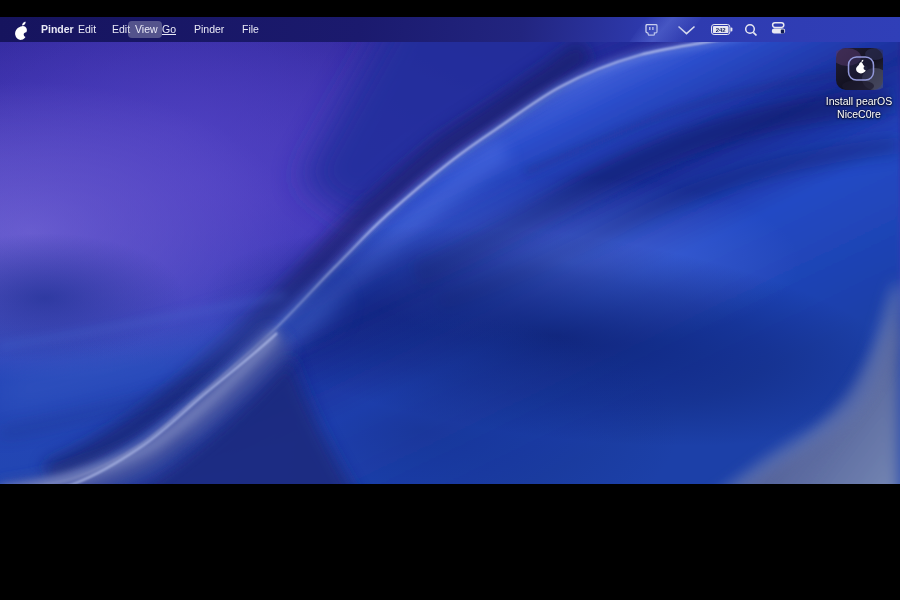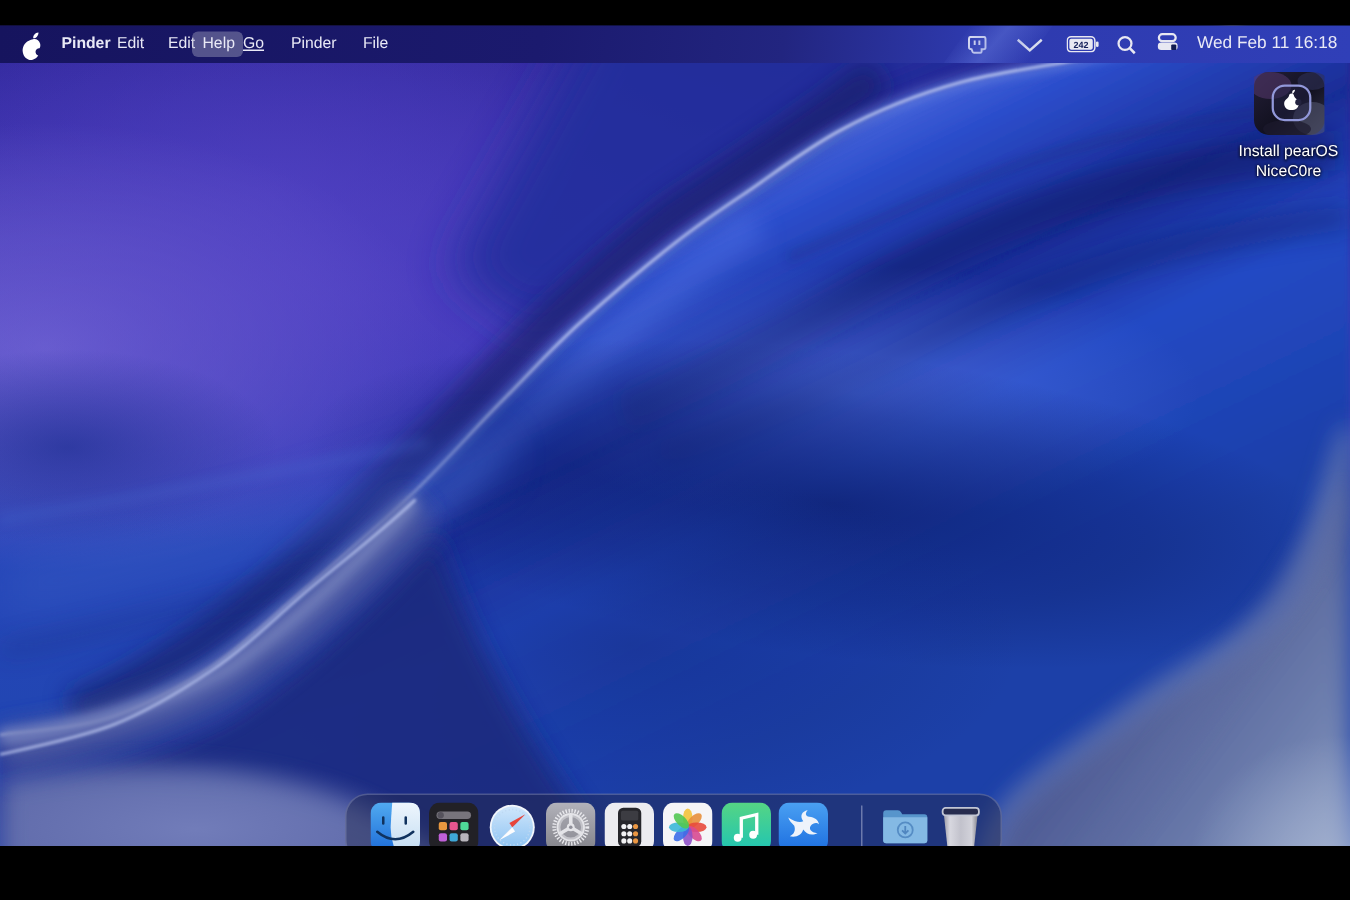--- a/index.html
+++ b/index.html
@@ -1,16 +1,16 @@
 <!DOCTYPE html>
 <html><head>
 <meta charset="utf-8">
 <style>
 html,body{margin:0;padding:0;background:#000;}
-#screen{position:relative;width:900px;height:564px;overflow:hidden;background:#000;font-family:"Liberation Sans",sans-serif;}
+#screen{position:relative;width:900px;height:484px;overflow:hidden;background:#000;font-family:"Liberation Sans",sans-serif;}
 #wall{position:absolute;left:0;top:0;}
 #topbar{position:absolute;left:0;top:0;width:900px;height:17px;background:#000;z-index:6;}
 #botbar{position:absolute;left:0;top:584px;width:900px;height:16px;background:#000;z-index:6;}
 #menubar{position:absolute;left:0;top:17px;width:900px;height:25px;background:linear-gradient(97deg,#16145e 0%,#1b1a6e 40%,#222580 58%,#2e3aae 72%,#303fb8 100%);z-index:5;color:#e9e9f6;font-size:10.5px;}
 .mi{position:absolute;top:0;height:25px;line-height:25px;}
 #dock{position:absolute;left:230px;top:529px;width:438px;height:46px;background:rgba(36,42,80,0.48);border:1px solid rgba(150,158,200,0.38);border-radius:15px;box-sizing:border-box;z-index:5;}
 .dicon{position:absolute;top:535px;width:33px;height:33px;z-index:6;}
 #deskicon{position:absolute;left:836px;top:48px;z-index:5;}
 .cap{position:absolute;width:120px;left:799px;text-align:center;color:#fff;font-size:10.5px;text-shadow:0 1px 2px rgba(0,0,0,0.9), 0 0 2px rgba(0,0,0,0.8);z-index:5;}
 </style>
@@ -133,21 +133,21 @@
   <svg style="position:absolute;left:12px;top:2px" width="19" height="22" viewBox="0 0 16.5 19.8">
         <g transform="scale(1.15)">
     <path d="M8.2,3.3 C8.9,2.4 9.8,2.0 10.4,2.1 C10.5,2.9 10.1,3.7 9.6,4.3 C9.0,4.9 8.3,5.2 7.7,5.1 C7.6,4.4 7.8,3.8 8.2,3.3 Z" fill="#fff"></path>
     <path d="M7.6,5.6 C9.2,5.2 10.8,6.2 11.3,7.9 C11.5,8.8 11.4,9.6 11.0,10.3 C9.9,10.2 9.0,11.0 8.9,12.0 C8.8,12.9 9.4,13.8 10.3,14.1 C9.6,15.2 8.6,16.0 7.4,16.3 C5.1,16.8 2.8,15.2 2.3,12.6 C1.7,10.0 3.1,7.4 5.4,6.4 C6.1,6.0 6.9,5.7 7.6,5.6 Z" fill="#fff"></path>
   </g>
       </svg>
   <div class="mi" style="left:41px;font-weight:bold;">Pinder</div>
   <div class="mi" style="left:78px;">Edit</div>
   <div class="mi" style="left:112px;">Edit</div>
   <div style="position:absolute;left:128px;top:3.5px;width:34px;height:17px;background:rgba(185,185,205,0.38);border-radius:4px;"></div>
-  <div class="mi" style="left:135px;">Help</div>
+  <div class="mi" style="left:135px;">View</div>
   <div class="mi" style="left:162px;text-decoration:underline;">Go</div>
   <div class="mi" style="left:194px;">Pinder</div>
   <div class="mi" style="left:242px;">File</div>
 
   <svg style="position:absolute;left:645px;top:7px" width="13" height="12" viewBox="0 0 13 12">
     <path d="M2.2,0.6 L10.8,0.6 Q12,0.6 12,1.8 L12,7.6 Q12,8.8 10.8,8.8 L9.4,8.8 L9.4,10.4 Q9.4,11.2 8.6,11.2 L4.4,11.2 Q3.7,11.2 3.4,10.6 L2.7,8.8 Q1,8.8 1,7.6 L1,1.8 Q1,0.6 2.2,0.6 Z" fill="none" stroke="#e4e6f2" stroke-width="1.3"></path>
     <line x1="4.8" y1="3" x2="4.8" y2="6" stroke="#e4e6f2" stroke-width="1.3"></line>
     <line x1="7.9" y1="3" x2="7.9" y2="6" stroke="#e4e6f2" stroke-width="1.3"></line>
   </svg>
   <svg style="position:absolute;left:677px;top:8px" width="19" height="11" viewBox="0 0 19 11">
@@ -161,21 +161,20 @@
   </svg>
   <svg style="position:absolute;left:744px;top:6px" width="14" height="14" viewBox="0 0 14 14">
     <circle cx="6" cy="6" r="4.3" fill="none" stroke="#e8e8f2" stroke-width="1.5"></circle>
     <line x1="9.3" y1="9.3" x2="12.5" y2="12.5" stroke="#e8e8f2" stroke-width="1.7"></line>
   </svg>
   <svg style="position:absolute;left:771px;top:5px" width="15" height="12" viewBox="0 0 15 12">
     <rect x="1.6" y="0.8" width="11.2" height="4.6" rx="2.3" fill="none" stroke="#e8e8f2" stroke-width="1.5"></rect>
     <rect x="0.9" y="6.4" width="13.2" height="5" rx="2.2" fill="#e8e8f2"></rect>
     <rect x="9.8" y="7.6" width="3.4" height="3.8" rx="0.8" fill="#101a50"></rect>
   </svg>
-  <div class="mi" style="left:798px;font-size:11.5px;">Wed Feb 11 16:18</div>
   <div style="position:absolute;left:638px;top:0;width:55px;height:25px;background:linear-gradient(100deg,rgba(90,110,215,0) 0%,rgba(100,120,220,0.45) 45%,rgba(90,110,215,0) 100%);transform:skewX(-35deg);"></div>
 </div>
 
 <svg id="deskicon" width="47" height="42" viewBox="0 0 47 42">
   <defs>
     <linearGradient id="dbg" x1="0" y1="0" x2="1" y2="1">
       <stop offset="0" stop-color="#241f38"></stop>
       <stop offset="0.55" stop-color="#121120"></stop>
       <stop offset="1" stop-color="#343448"></stop>
     </linearGradient>

